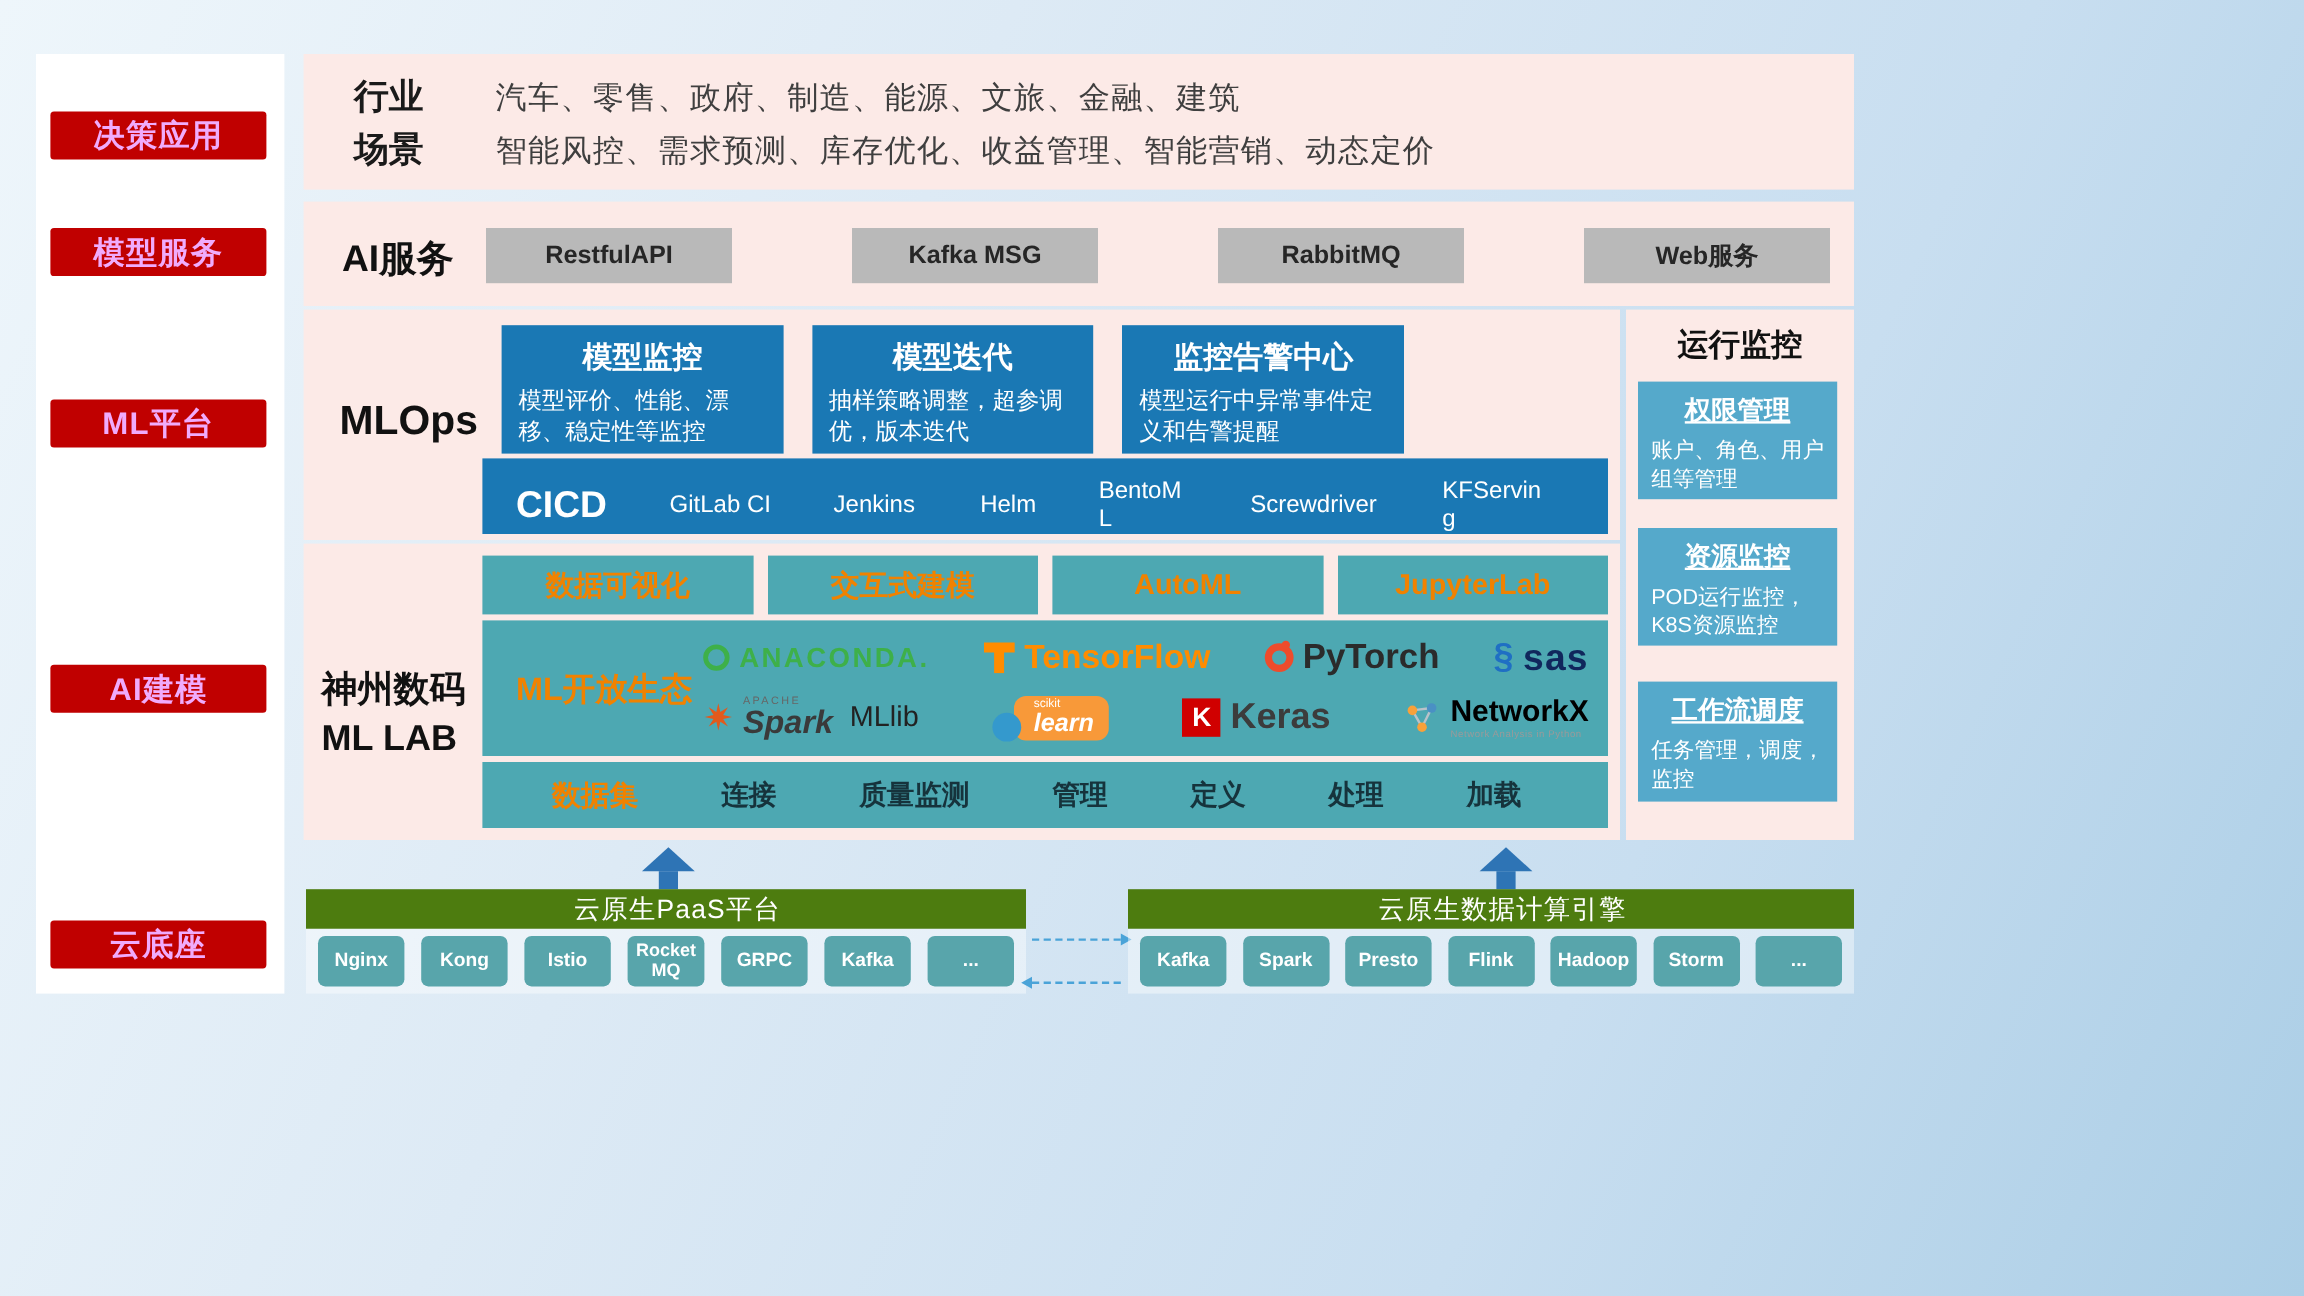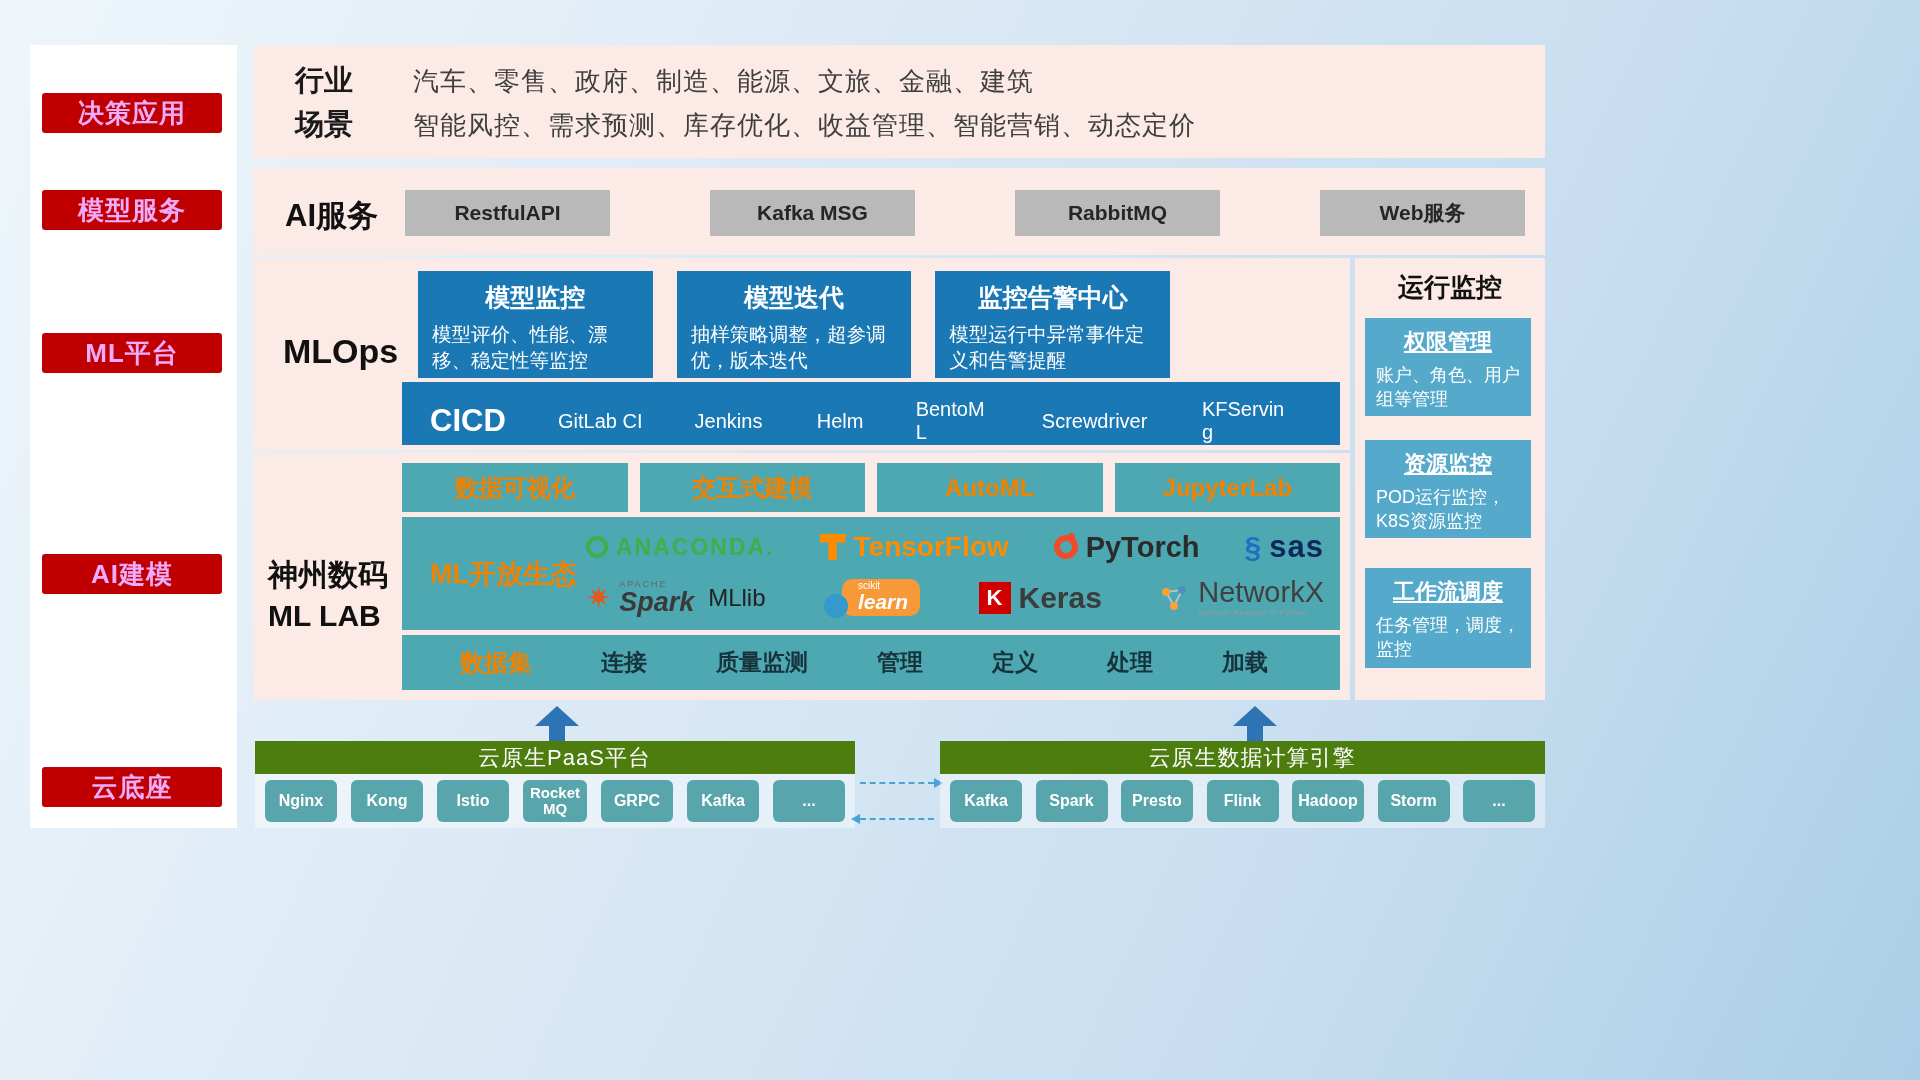--- a/index.html
+++ b/index.html
@@ -84,21 +84,21 @@
   .spark-name { font-size:27px; font-weight:bold; font-style:italic; color:#3a3a3a; }
   .mllib-text { font-size:24px; color:#222; margin-left:6px; }
   .skl-blue { width:24px; height:24px; border-radius:50%; background:#3499cd; display:inline-block; margin-right:-14px; position:relative; z-index:1; top:8px; }
   .skl-orange { background:#f89939; border-radius:10px; color:#fff; padding:2px 12px 4px 16px; display:inline-flex; flex-direction:column; line-height:1; }
   .skl-top { font-size:10px; }
   .skl-learn { font-size:21px; font-weight:bold; font-style:italic; }
   .keras-k { width:32px; height:32px; background:#d00000; color:#fff; font-weight:bold; font-size:22px;
              display:inline-flex; align-items:center; justify-content:center; }
   .keras-text { color:#3c3c3c; font-weight:bold; font-size:30px; }
   .nx-stack { display:inline-flex; flex-direction:column; line-height:1.1; }
-  .nx-name { color:#404040; font-weight:normal; font-size:29px; }
+  .nx-name { color:#000000; font-weight:bold; font-size:25px; }
   .nx-sub { color:#9a9a9a; font-size:8px; letter-spacing:0.5px; }
 
   .data-row { left:402px; top:635px; width:938px; height:55px; background:#4da8b2;
               display:flex; align-items:center; justify-content:space-between; padding:0 72px 0 58px; }
   .data-first { color:#f08200; font-size:24px; font-weight:bold; }
   .data-item { color:#16333c; font-size:23px; font-weight:600; }
 
   
   .up-arrow { width:44px; }
   .up-arrow .head { width:0; height:0; border-left:22px solid transparent; border-right:22px solid transparent; border-bottom:20px solid #2e74b5; }

